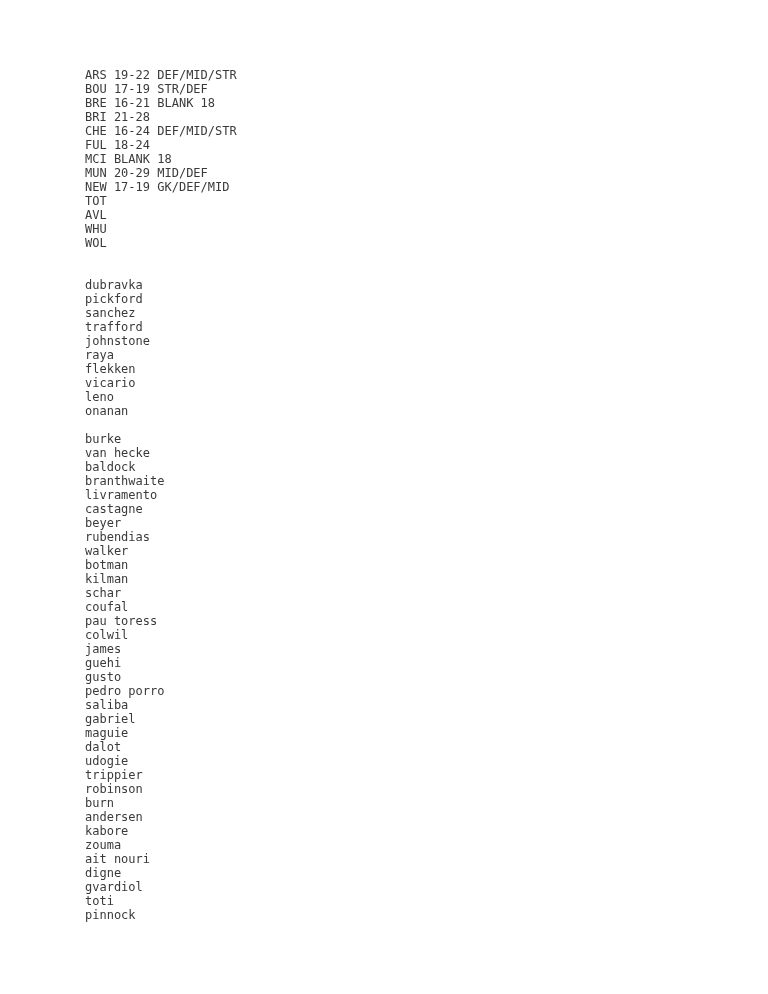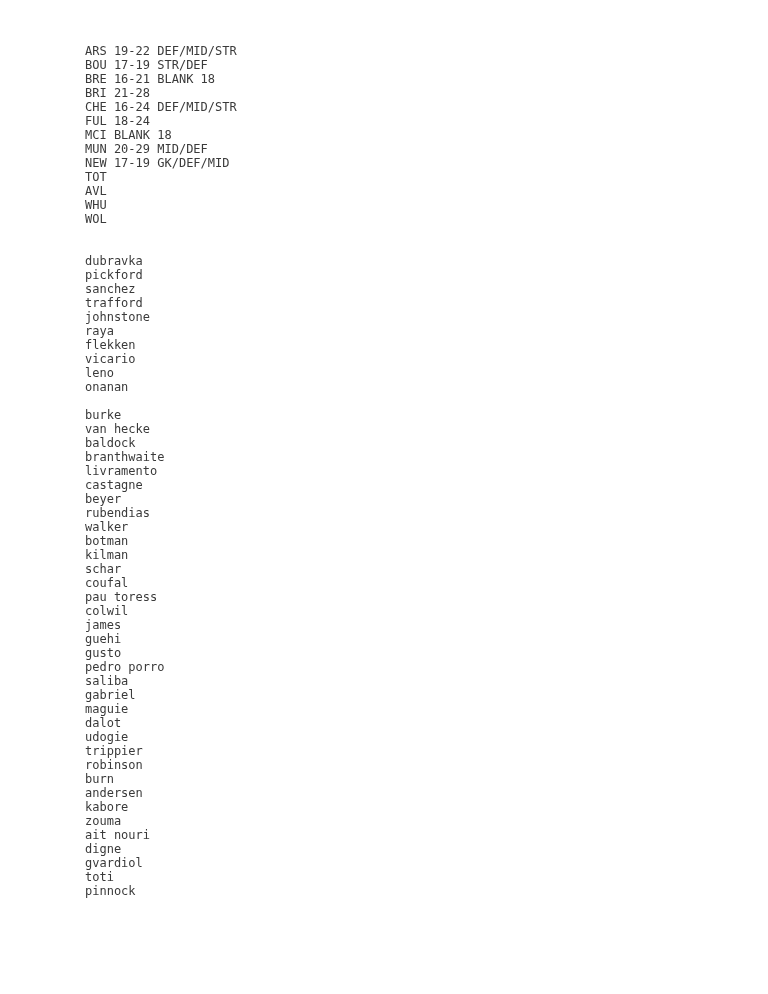--- a/index.html
+++ b/index.html
@@ -14,21 +14,21 @@
     overflow: hidden;
     font-family: "DejaVu Sans Mono", "Liberation Mono", monospace;
     color: #3a3a3a;
   }
   #page {
     position: relative;
     width: 768px;
     height: 796px;
     background: #ffffff;
     box-sizing: border-box;
-    padding: 44px 0 0 85px;
+    padding: 68px 0 0 85px;
   }
   .note-block {
     font-family: "DejaVu Sans Mono", "Liberation Mono", monospace;
     font-size: 12px;
     line-height: 14px;
     letter-spacing: 0px;
     white-space: pre;
     color: #3a3a3a;
   }
   .note-line {

